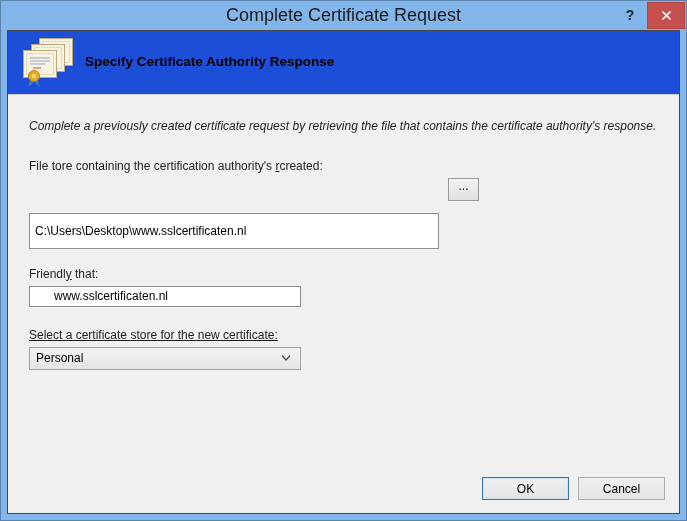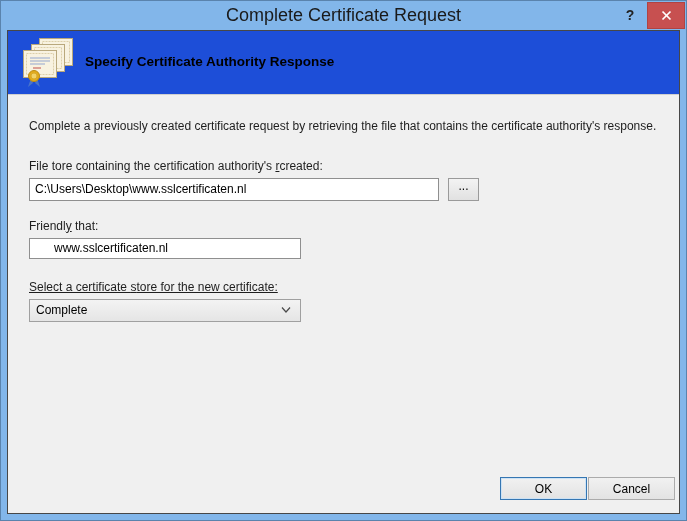--- a/index.html
+++ b/index.html
@@ -37,48 +37,48 @@
   }
   .cert-icon{position:absolute;left:13px;top:5px;}
   .header-title{
     position:absolute;left:77px;top:23px;margin:0;
     font-size:13.5px;font-weight:bold;color:#000;
   }
   .body{
     position:absolute;top:65px;left:0;right:0;bottom:0;
     padding:0 21px;font-size:12px;color:#1e1e1e;
   }
-  .desc{margin:23px 0 0;line-height:1.32;max-width:632px;}
+  .desc{margin:23px 0 0;line-height:1.32;max-width:632px;font-style:italic;}
   .field-label{margin-top:24px;}
   .field-label.tight{margin-top:18px;}
   .field-label.store{margin-top:21px;text-decoration:underline;}
   .accesskey{text-decoration:underline;}
   .row{margin-top:5px;display:flex;align-items:stretch;}
   .text-input{
-    height:23px;border:1px solid #8f8f8f;background:#fff;
-    font-family:inherit;font-size:12px;color:#000;padding:0 5px;outline:none;
+    height:36px;border:1px solid #8f8f8f;background:#fff;
+    font-family:inherit;font-size:12px;color:#000;padding:0 5px;outline:none;margin-top:35px;
   }
   .file-input{width:410px;}
   .friendly-input{display:block;width:272px;height:21px;margin-top:5px;padding-left:24px;}
   .browse-btn{
     margin-left:9px;width:31px;height:23px;
     border:1px solid #9a9a9a;background:linear-gradient(#f3f3f3,#e1e1e1);
     font-family:inherit;font-size:12px;color:#000;
     padding:0 0 7px 0;line-height:8px;cursor:default;
   }
   .combo{
     margin-top:5px;width:272px;height:23px;
     border:1px solid #a0a0a0;background:linear-gradient(#f3f3f3,#e5e5e5);
     display:flex;align-items:center;justify-content:space-between;
     padding:0 9px 0 6px;cursor:default;
   }
   .combo-value{font-size:12px;color:#000;}
   
   .footer-buttons{
-    position:absolute;right:4px;bottom:13px;display:flex;gap:1px;
+    position:absolute;right:14px;bottom:13px;display:flex;gap:9px;
   }
   .btn{
     width:87px;height:23px;font-family:inherit;font-size:12px;color:#000;
     background:linear-gradient(#f1f1f1,#e3e3e3);border:1px solid #ababab;
     cursor:default;padding:0;
   }
   .btn.default{border:1px solid #3576b2;box-shadow:inset 0 0 0 1px #cde2f4;}
 </style>
 </head>
 <body>
@@ -130,21 +130,21 @@
       <div class="row">
         <input type="text" class="text-input file-input" value="C:\Users\Desktop\www.sslcertificaten.nl" style="">
         <button class="browse-btn">...</button>
       </div>
 
       <div class="field-label tight"><span>Friendl</span><span class="accesskey">y</span><span> that:</span></div>
       <input type="text" class="text-input friendly-input" value="www.sslcertificaten.nl" style="">
 
       <div class="field-label store"><span>Select a certificate </span><span class="accesskey">s</span><span>tore for the new certificate:</span></div>
       <div class="combo">
-        <span class="combo-value">Complete</span>
+        <span class="combo-value">Personal</span>
         <svg width="10" height="6" viewBox="0 0 10 6">
           <polyline points="1,0.5 5,5 9,0.5" fill="none" stroke="#4a4a4a" stroke-width="1.2"></polyline>
         </svg>
       </div>
     </div>
 
     <div class="footer-buttons">
       <button class="btn default">OK</button>
       <button class="btn">Cancel</button>
     </div>

